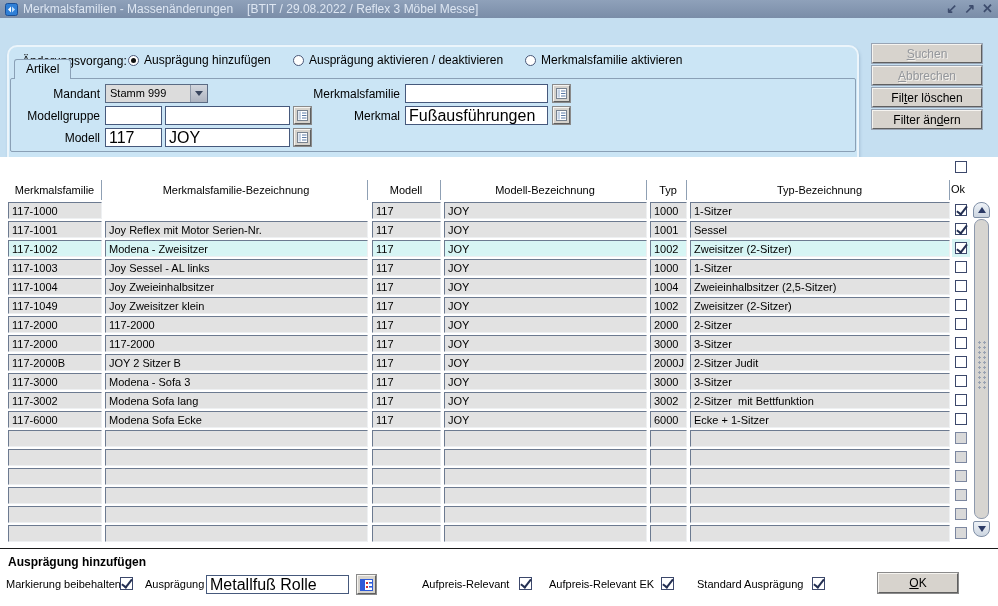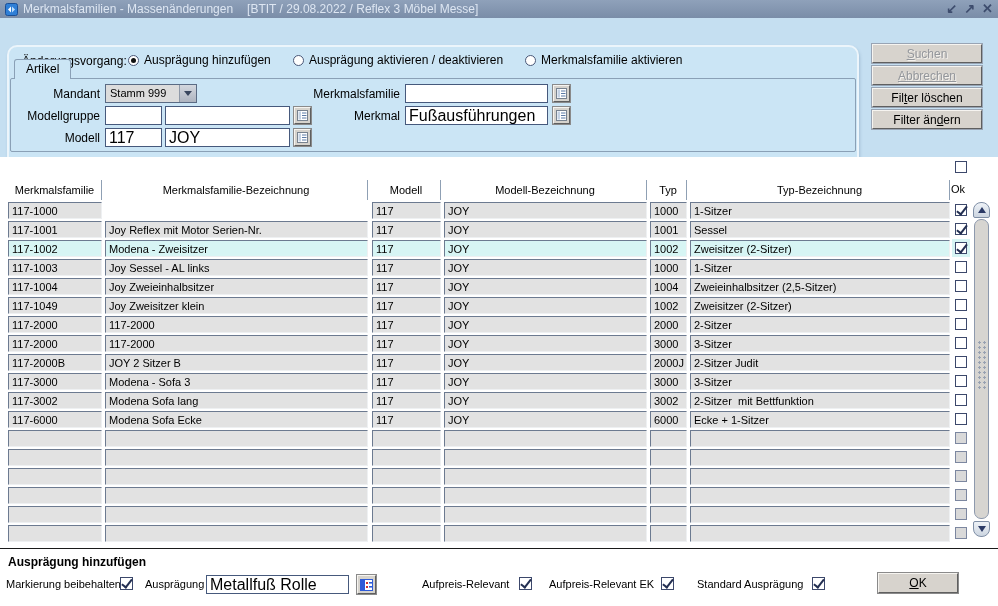--- a/index.html
+++ b/index.html
@@ -143,21 +143,21 @@
   </span>
   <span class="radio-group" style="left:525px; top:53px;">
     <span class="radio-circle"></span>
     <span class="radio-label">Merkmalsfamilie aktivieren</span>
   </span>
 
   <div class="tab">Artikel</div>
   <div class="fieldbox"></div>
 
   <span class="lbl r" style="left:10px; top:87px; width:90px;">Mandant</span>
-  <div class="combo" style="left:105px; top:84px; width:92px;">
+  <div class="combo" style="left:105px; top:84px; width:103px;">
     <span class="combo-text">Stamm 999</span>
     <span class="combo-btn">
         <span class="arrow-down"></span>
       </span>
   </div>
 
   <span class="lbl r" style="left:10px; top:109px; width:90px;">Modellgruppe</span>
   <input class="tin" style="left: 105px; top: 106px; width: 57px;" value="">
   <input class="tin" style="left: 165px; top: 106px; width: 125px;" value="">
   <span class="lookup-btn" style="left:294px; top:107px;">
@@ -201,21 +201,21 @@
     <svg width="11" height="11" viewBox="0 0 11 11">
       <rect x="0.5" y="0.5" width="10" height="10" fill="#fff" stroke="#77828f"></rect>
       <rect x="1.5" y="1.5" width="2.5" height="8" fill="#c4d2e4"></rect>
       <line x1="5" y1="3" x2="9.5" y2="3" stroke="#5b7aa6"></line>
       <line x1="5" y1="5.5" x2="9.5" y2="5.5" stroke="#5b7aa6"></line>
       <line x1="5" y1="8" x2="9.5" y2="8" stroke="#5b7aa6"></line>
     </svg>
   </span>
 
   <button class="side-btn disabled" style="top:44px;"><u>S</u>uchen</button>
-  <button class="side-btn disabled" style="top:66px;text-decoration:underline;"><u>A</u>bbrechen</button>
+  <button class="side-btn disabled" style="top:66px;"><u>A</u>bbrechen</button>
   <button class="side-btn" style="top:88px;">Fil<u>t</u>er löschen</button>
   <button class="side-btn" style="top:110px;">Filter än<u>d</u>ern</button>
 
   <div class="table-area">
     <span class="cb cb-all"></span>
     <div class="thead-cell c1">Merkmalsfamilie</div>
     <div class="thead-cell c2">Merkmalsfamilie-Bezeichnung</div>
     <div class="thead-cell c3">Modell</div>
     <div class="thead-cell c4">Modell-Bezeichnung</div>
     <div class="thead-cell c5">Typ</div>

